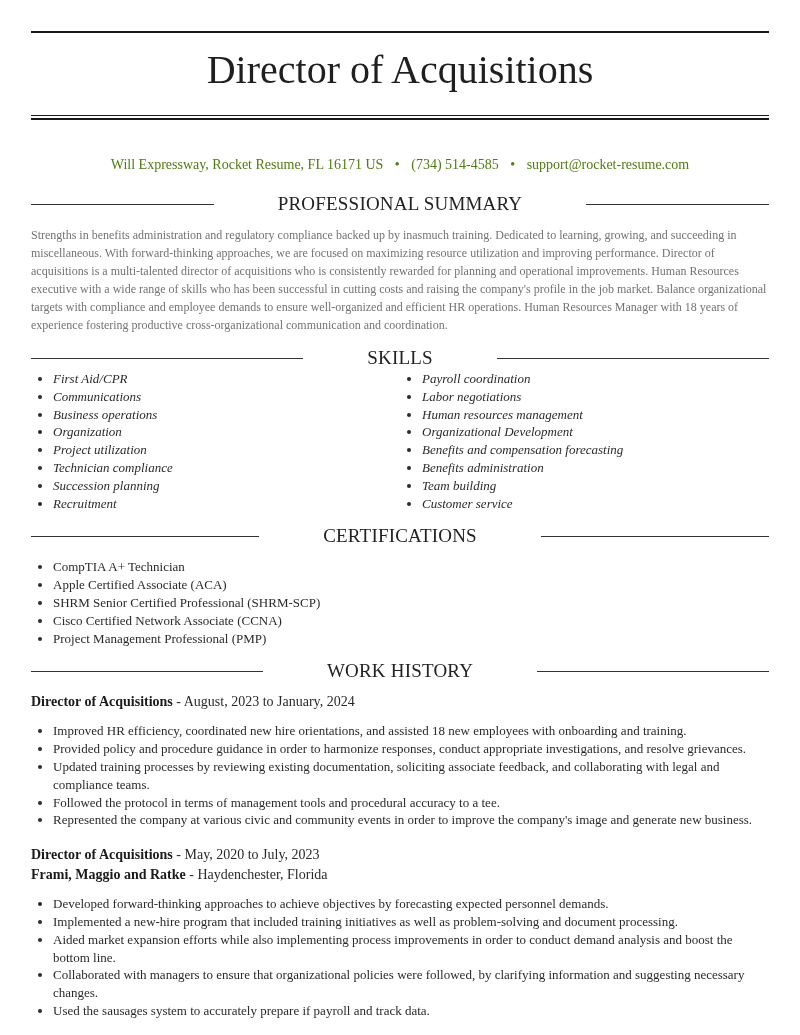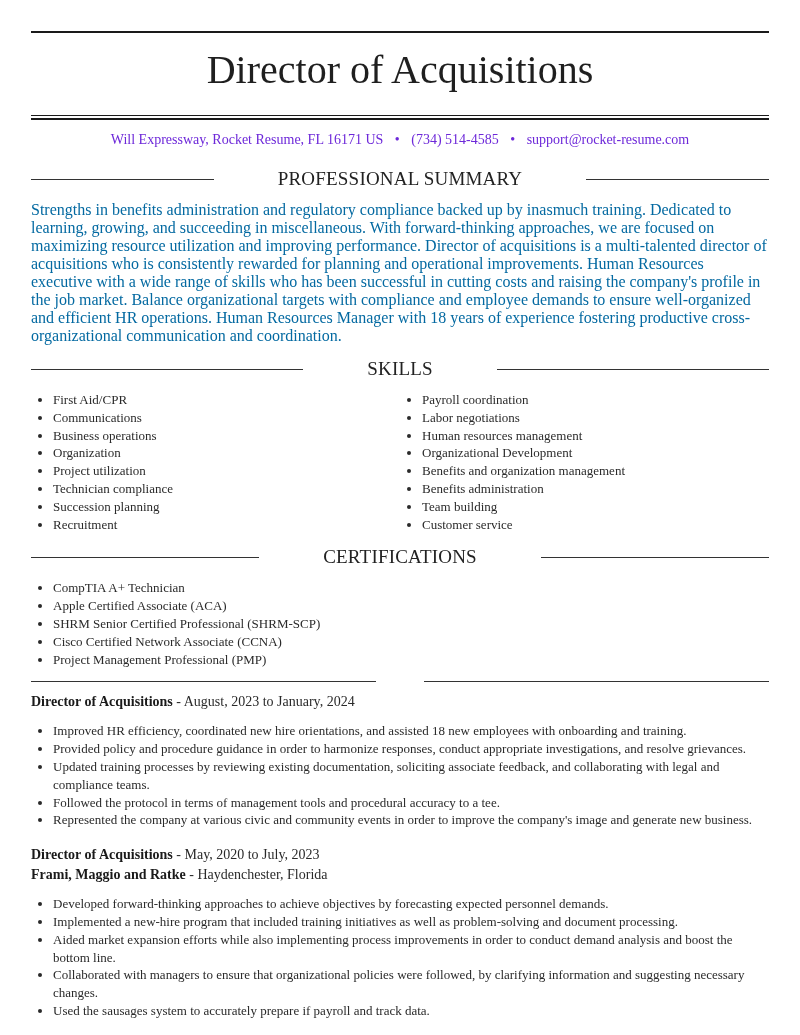--- a/index.html
+++ b/index.html
@@ -8,29 +8,29 @@
     font-family: "Liberation Serif", serif;
     color: #222222;
   }
   .page { position: relative; padding: 0 31px; }
   .top-rule { margin-top: 31px; height: 2px; background: #1a1a1a; }
   .name {
     text-align: center; font-size: 40px; line-height: 1; margin: 17px 0 0 0;
     font-weight: normal; color: #1f1f1f; height: 53px; padding-top: 0;
   }
   .double-rule { margin-top: 12px; border-top: 1px solid #1a1a1a; border-bottom: 2px solid #1a1a1a; height: 2px; }
-  .contact { text-align: center; font-size: 14px; margin-top: 12px; color: #6d28d9; }
+  .contact { text-align: center; font-size: 14px; margin-top: 37px; color: #4d7c0f; }
   .contact .sep { margin: 0 8px; }
   .section-head { display: flex; align-items: center; margin-top: 0; gap: 48px; }
   .section-head .line { flex: 1; height: 1px; background: #333; }
   .section-head .title { font-size: 19px; padding: 0 16px; color: #222; letter-spacing: 0.2px; }
-  .summary { font-size: 16px; line-height: 18px; color: #0369a1; margin: 11px 0 0 0; }
+  .summary { font-size: 12px; line-height: 18px; color: #737373; margin: 11px 0 0 0; }
   ul { margin: 0; padding-left: 22px; }
   li { font-size: 13px; line-height: 17.8px; color: #2a2a2a; }
-  .skills { display: flex; margin-top: 11px; }
+  .skills { display: flex; margin-top: 1px; font-style: italic; }
   .skills ul { flex: 1; }
   .certs { margin-top: 11px; }
   .job-line { font-size: 14px; line-height: 20px; color: #2a2a2a; }
   .job-line b { color: #1a1a1a; }
   .job-bullets { margin-top: 10px; }
 </style>
 </head>
 <body>
 
 <div class="page">
@@ -67,21 +67,21 @@
       <li>Project utilization</li>
       <li>Technician compliance</li>
       <li>Succession planning</li>
       <li>Recruitment</li>
     </ul>
     <ul>
       <li>Payroll coordination</li>
       <li>Labor negotiations</li>
       <li>Human resources management</li>
       <li>Organizational Development</li>
-      <li>Benefits and organization management</li>
+      <li>Benefits and compensation forecasting</li>
       <li>Benefits administration</li>
       <li>Team building</li>
       <li>Customer service</li>
     </ul>
   </div>
 
   <div class="section-head" style="margin-top:13px;">
     <div class="line"></div>
     <div class="title">CERTIFICATIONS</div>
     <div class="line"></div>
@@ -89,20 +89,21 @@
   <ul class="certs">
     <li>CompTIA A+ Technician</li>
     <li>Apple Certified Associate (ACA)</li>
     <li>SHRM Senior Certified Professional (SHRM-SCP)</li>
     <li>Cisco Certified Network Associate (CCNA)</li>
     <li>Project Management Professional (PMP)</li>
   </ul>
 
   <div class="section-head" style="margin-top:13px;">
     <div class="line"></div>
+    <div class="title">WORK HISTORY</div>
     <div class="line"></div>
   </div>
 
   <div style="margin-top:10px;">
     <div class="job-line">
       <b>Director of Acquisitions</b><span> - August, 2023 to January, 2024</span>
     </div>
     <ul class="job-bullets">
       <li>Improved HR efficiency, coordinated new hire orientations, and assisted 18 new employees with onboarding and training.</li>
       <li>Provided policy and procedure guidance in order to harmonize responses, conduct appropriate investigations, and resolve grievances.</li>

